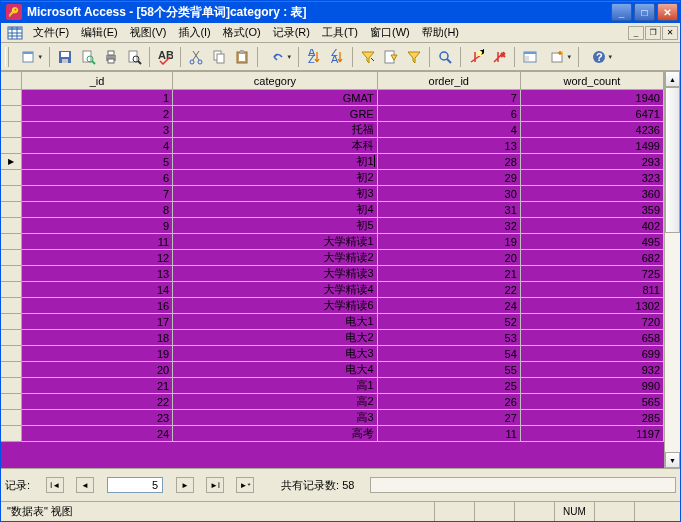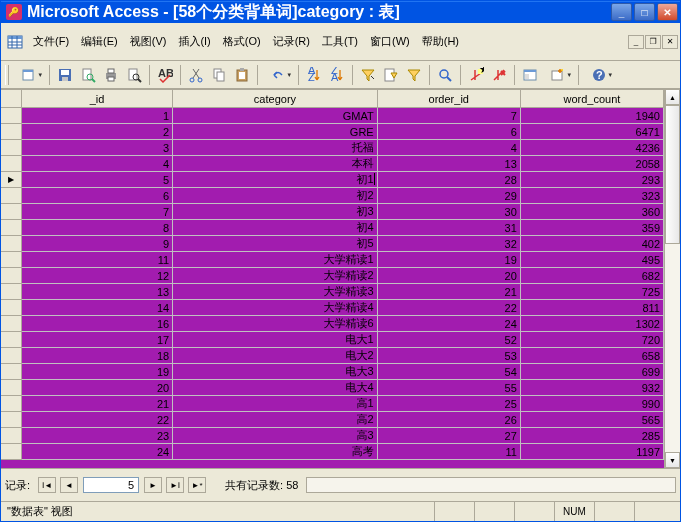--- a/index.html
+++ b/index.html
@@ -1,24 +1,24 @@
 <!DOCTYPE html>
 <html><head>
 <meta charset="utf-8">
 <style>
 *{margin:0;padding:0;box-sizing:border-box;font-family:"Microsoft Sans Serif",SimSun,sans-serif;font-size:11px}
 body{background:#ece9d8;overflow:hidden}
 .window{width:681px;height:522px;border:1px solid #0054e3;background:#ece9d8;display:flex;flex-direction:column}
 .titlebar{height:22px;background:linear-gradient(to bottom,#3b8fff 0%,#0054e3 5%,#0054e3 95%,#0054e3 100%);display:flex;align-items:center;color:#fff;font-weight:bold;padding:0 2px}
 .titlebar .icon{width:16px;height:16px;background:#d6306a;border-radius:2px;margin:0 3px;display:flex;align-items:center;justify-content:center;font-size:9px;color:#fff}
-.titlebar .title{flex:1;padding-left:2px;font-size:16px}
+.titlebar .title{flex:1;padding-left:2px;font-size:12px}
 .winbtns{display:flex;gap:2px}
 .winbtn{width:21px;height:18px;background:linear-gradient(to bottom,#7ba7e8,#3b6bc7);border:1px solid #2f5aa8;border-radius:2px;color:#fff;display:flex;align-items:center;justify-content:center;font-family:Arial;font-size:10px;cursor:pointer}
 .winbtn.close{background:linear-gradient(to bottom,#f0a898,#d04a2c)}
-.menubar{height:38px;background:#ece9d8;display:flex;align-items:center;padding:0 2px;border-bottom:1px solid #aca899}
+.menubar{height:20px;background:#ece9d8;display:flex;align-items:center;padding:0 2px;border-bottom:1px solid #aca899}
 .mbicon{width:16px;height:16px;margin:0 4px}
 .menuitem{padding:2px 6px;cursor:pointer}
 .mdi-btns{margin-left:auto;display:flex;gap:1px}
 .mdi-btn{width:16px;height:14px;background:#ece9d8;border:1px solid #aca899;font-size:8px;display:flex;align-items:center;justify-content:center;cursor:pointer}
 .toolbar{height:28px;background:#ece9d8;display:flex;align-items:center;padding:2px 4px;border-bottom:1px solid #aca899;gap:1px}
 .tbtn{width:22px;height:22px;display:flex;align-items:center;justify-content:center;cursor:pointer;border:1px solid transparent;border-radius:2px}
 .tbtn.drop{width:32px;position:relative}
 .tbtn.drop::after{content:"▾";font-size:7px;position:absolute;right:2px;color:#333}
 .sep{width:1px;height:20px;background:#aca899;margin:0 3px}
 .handle{width:4px;height:20px;border-left:1px solid #fff;border-right:1px solid #aca899;margin-right:3px}
@@ -31,21 +31,21 @@
 td{border:1px solid #c0c0c0;height:16px;padding:0 3px;white-space:nowrap;overflow:hidden}
 td.rowsel{background:#ece9d8;border:1px solid #aca899;width:20px;text-align:center;font-size:8px;border-left:none}
 .num{text-align:right}
 .txt{text-align:right}
 .curr{position:relative}
 .curr::after{content:"";position:absolute;right:2px;top:1px;width:1px;height:12px;background:#000}
 .vscroll{width:16px;background:#ece9d8;border-left:1px solid #aca899;display:flex;flex-direction:column}
 .vsbtn{height:16px;background:linear-gradient(to bottom,#fefefe,#e8e8e8);border:1px solid #aca899;display:flex;align-items:center;justify-content:center;font-size:7px;cursor:pointer}
 .vstrack{flex:1;background:#f6f4ec;position:relative}
 .vsthumb{position:absolute;top:0;left:0;right:0;height:40%;background:linear-gradient(to right,#fefefe,#e8e8e8);border:1px solid #aca899}
-.recordnav{height:20px;background:#ece9d8;display:flex;align-items:center;padding:16px 4px;border-top:1px solid #aca899;gap:4px}
+.recordnav{height:20px;background:#ece9d8;display:flex;align-items:center;padding:16px 4px;border-top:1px solid #aca899;gap:12px}
 .recordnav .label{margin-right:4px}
 .navbtn{width:18px;height:16px;background:#ece9d8;border:1px solid #aca899;display:flex;align-items:center;justify-content:center;cursor:pointer;font-size:8px;color:#000;font-family:Arial}
 .recinp{width:56px;height:16px;border:1px solid #7f9db9;text-align:right;padding:0 4px;font-size:11px;margin:0 1px;background:#fff}
 .hscroll-track{flex:1;height:16px;background:#f6f4ec;border:1px solid #aca899;margin-left:4px}
 .statusbar{height:20px;background:#ece9d8;border-top:1px solid #aca899;display:flex;align-items:center;padding:0 6px}
 .statusbar .stext{flex:1}
 .statusbar .cell{width:40px;text-align:right;border-left:1px solid #aca899;height:100%;display:flex;align-items:center;justify-content:center;font-size:10px}
 svg{width:16px;height:16px}
 </style>
 </head>
@@ -279,21 +279,21 @@
   <td class="num">3</td>
   <td class="txt ">托福</td>
   <td class="num">4</td>
   <td class="num">4236</td>
               </tr>
               <tr>
                 <td class="rowsel"></td>
   <td class="num">4</td>
   <td class="txt ">本科</td>
   <td class="num">13</td>
-  <td class="num">2058</td>
+  <td class="num">1499</td>
               </tr>
               <tr>
                 <td class="rowsel">▶</td>
   <td class="num">5</td>
   <td class="txt curr">初1</td>
   <td class="num">28</td>
   <td class="num">293</td>
               </tr>
               <tr>
                 <td class="rowsel"></td>

